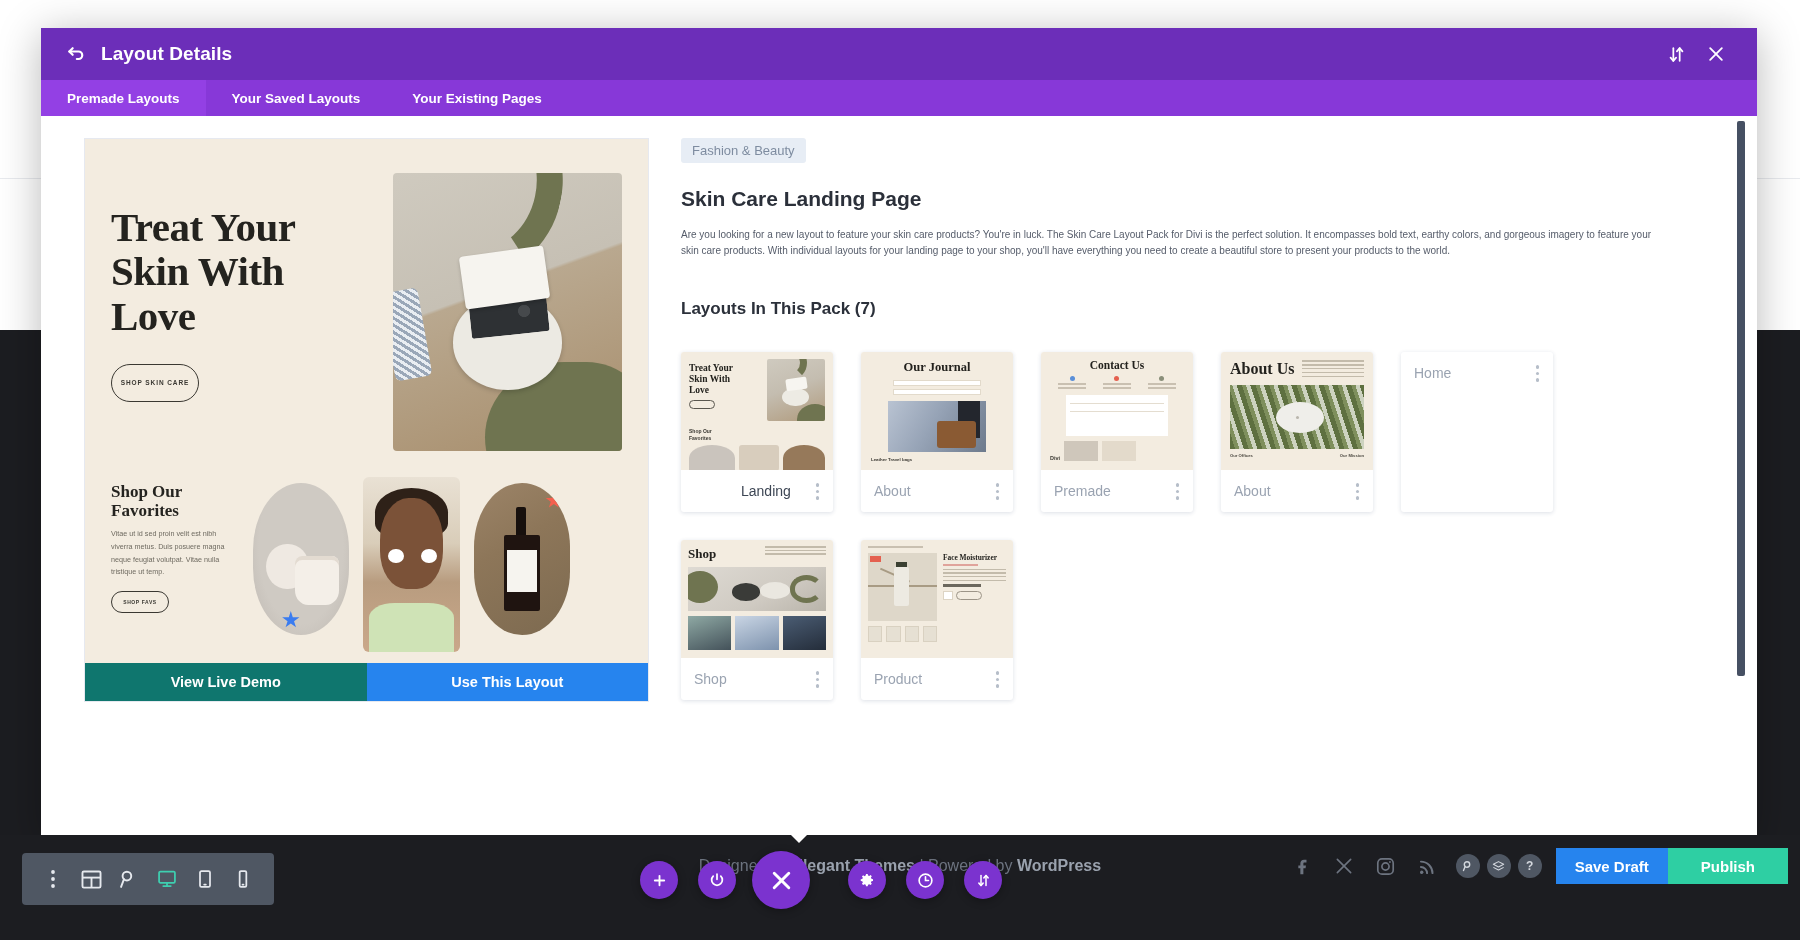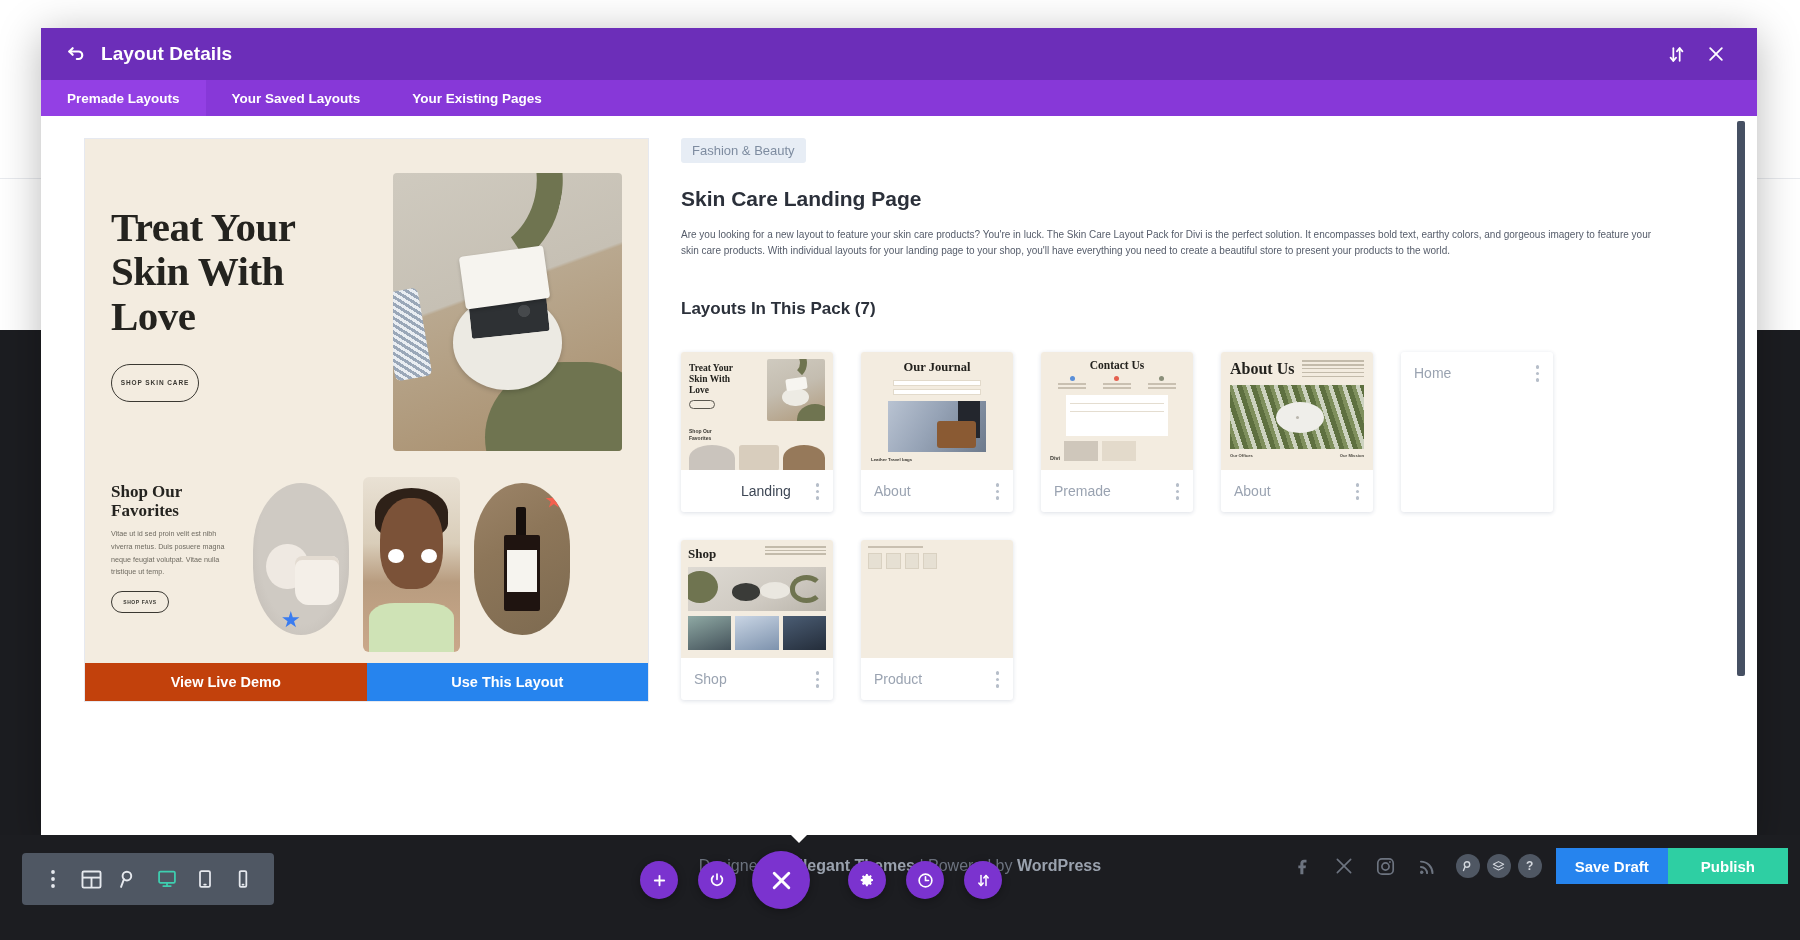--- a/index.html
+++ b/index.html
@@ -128,21 +128,21 @@
       border-radius:50% / 42%; overflow:hidden; }
   .bottle { position:absolute; left:31%; top:34%; width:38%; height:50%; background:#1f1410; border-radius:2px; }
   .bottle-label { position:absolute; left:34%; top:44%; width:32%; height:28%; background:#f6f4ef; }
   .dropper { position:absolute; left:44%; top:16%; width:10%; height:22%; background:#17100d; border-radius:2px; }
   .star-red { position:absolute; right:8%; top:6%; width:17px; height:17px; background:#f4604e;
       clip-path: polygon(50% 0%,61% 35%,98% 35%,68% 57%,79% 91%,50% 70%,21% 91%,32% 57%,2% 35%,39% 35%); }
 
   .pv-actions { display:flex; height:38px; }
   .pv-btn { flex:1 1 50%; display:flex; align-items:center; justify-content:center;
     color:#fff; font-size:14.5px; font-weight:600; cursor:pointer; }
-  .pv-btn.demo { background:#c2410c; }
+  .pv-btn.demo { background:#0f766e; }
   .pv-btn.use { background:#2684ee; }
 
   
   .detail-pane {
     flex:1 1 auto; padding: 22px 58px 0 22px; position:relative; overflow:hidden;
   }
   .cat-badge {
     display:inline-block; background:#e7edf5; color:#7e8ca0;
     font-size:13px; padding:5px 11px; border-radius:3px; margin-bottom:24px;
   }
@@ -582,20 +582,44 @@
                   <i></i>
                   <i></i>
                   <i></i>
                 </div>
             </div>
           </div>
 
           <div class="layout-card">
             <div class="lc-thumb t-product">
               <div class="mp-crumb"></div>
+              <div class="mp-main">
+                <div class="mp-img">
+                  <div class="branch"></div>
+                    <div class="br2"></div>
+                    <div class="cap"></div>
+                    <div class="btl"></div>
+                    <div class="sale"></div>
+                </div>
+                <div class="mp-right">
+                  <div class="mp-name">Face Moisturizer</div>
+                  <div class="mp-rate"></div>
+                  <div class="mp-lines">
+                      <i></i>
+                      <i></i>
+                      <i></i>
+                      <i></i>
+                    </div>
+                  <div class="mp-price"></div>
+                  <div class="mp-cart">
+                      <div class="q"></div>
+                      <div class="b"></div>
+                    </div>
+                </div>
+              </div>
               <div class="mp-thumbs">
                   <div></div>
                   <div></div>
                   <div></div>
                   <div></div>
                 </div>
             </div>
             <div class="lc-foot">
               <div class="lc-name">Product</div>
               <div class="lc-dots">

